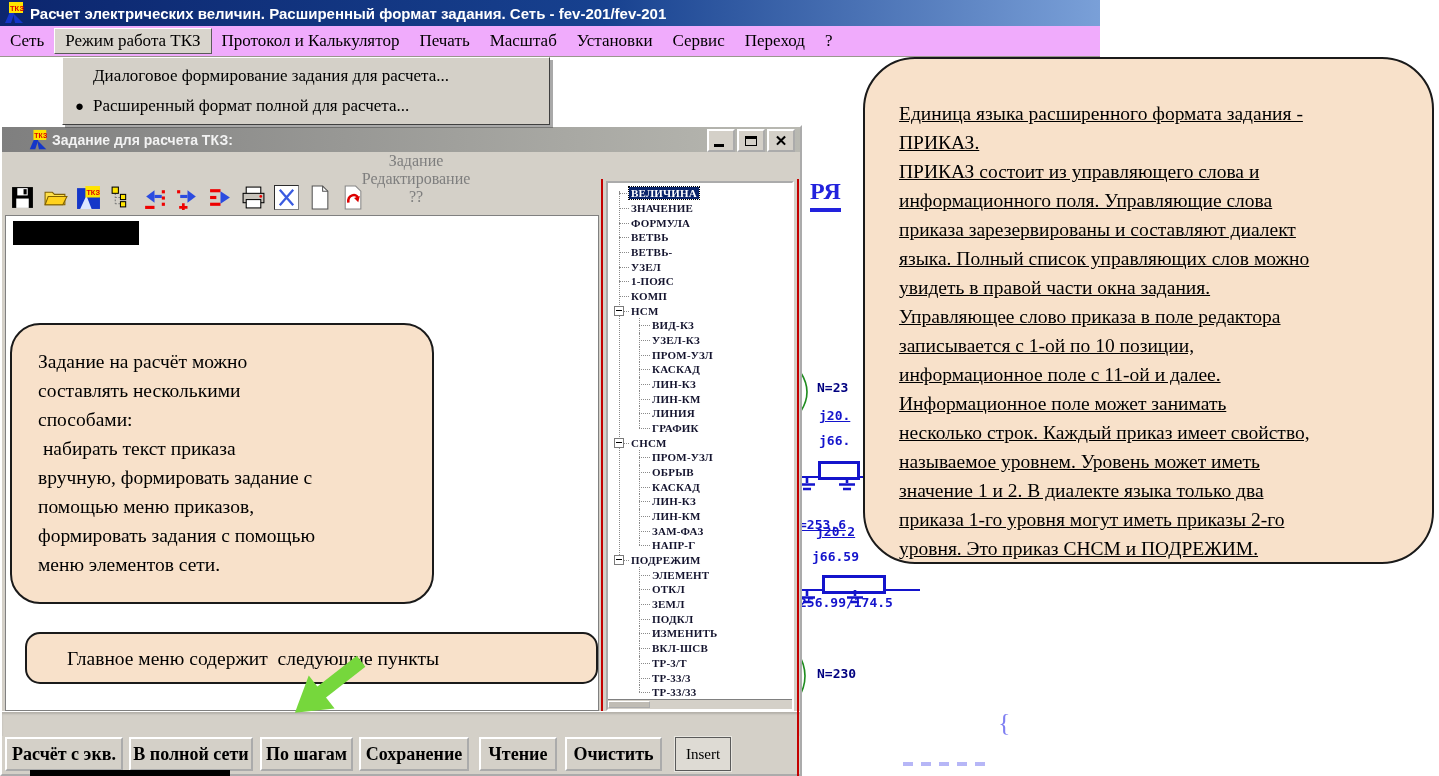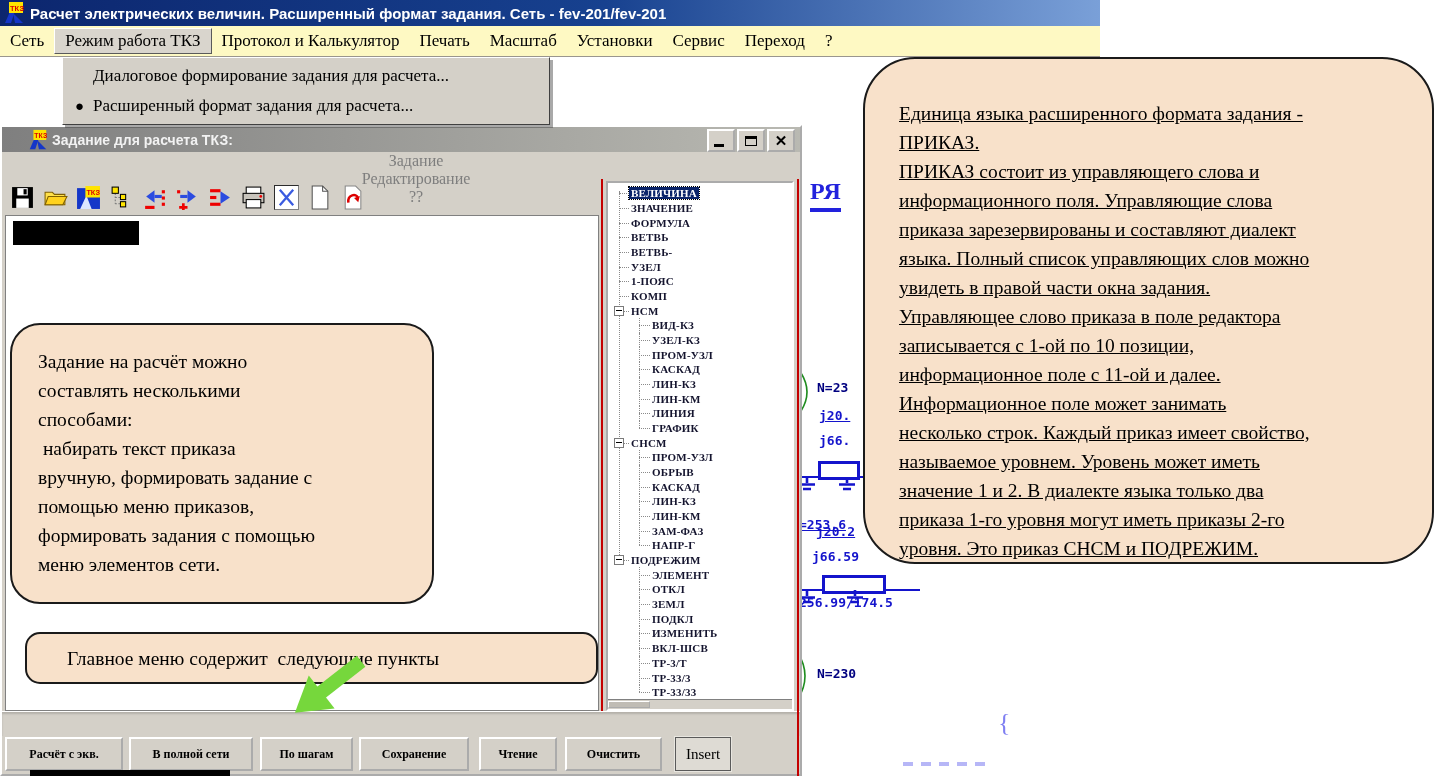--- a/index.html
+++ b/index.html
@@ -6,21 +6,21 @@
   #canvas{position:relative;width:1439px;height:776px;background:#fff;overflow:hidden;
           font-family:"Liberation Serif",serif;}
 
   
   #main-titlebar{position:absolute;left:0;top:0;width:1100px;height:26px;
     background:linear-gradient(to right,#0c266e 0%,#17418f 55%,#7aa0d8 100%);
     display:flex;align-items:center;color:#fff;}
   #main-titlebar .ttext{font-family:"Liberation Sans",sans-serif;font-weight:bold;font-size:15px;
     margin-left:4px;white-space:nowrap;}
   .appicon{width:24px;height:24px;margin-left:2px;flex:0 0 auto;}
-  #main-menubar{position:absolute;left:0;top:26px;width:1100px;height:30px;background:#fef9c3;
+  #main-menubar{position:absolute;left:0;top:26px;width:1100px;height:30px;background:#f0abfc;
     border-bottom:1px solid #9a968e;display:flex;align-items:center;font-size:17px;color:#000;}
   .mmitem{padding:2px 10px;white-space:nowrap;}
   .mmitem.active{border:1px solid;border-color:#fff #5a5a5a #5a5a5a #fff;background:#d9d5cd;}
 
   
   #dropdown{position:absolute;left:62px;top:57px;width:486px;background:#d4d0c8;
     border:1px solid #404040;border-top-color:#fff;border-left-color:#fff;
     box-shadow:3px 3px 0 rgba(64,64,64,.45);z-index:30;padding:3px 0;}
   .ddrow{height:30px;display:flex;align-items:center;font-size:17px;color:#000;position:relative;
     padding-left:30px;}
@@ -89,21 +89,21 @@
   .ebox::after{content:"";position:absolute;left:1px;right:1px;top:3px;height:1px;background:#000;}
   #tree-hscroll{position:absolute;left:0;right:0;bottom:0;height:9px;background:#d4d0c8;
     border-top:1px solid #808080;}
   #tree-hthumb{position:absolute;left:0;top:1px;width:42px;height:7px;background:#c0bcb4;border:1px outset #fff;box-sizing:border-box;}
 
   
   #task-statusbar{position:absolute;left:0;right:0;top:584px;height:24px;background:#d4d0c8;
     border-top:1px solid #fff;box-shadow:inset 0 2px 2px rgba(0,0,0,.15);}
   #task-buttons{position:absolute;left:3px;top:610px;height:38px;display:flex;align-items:flex-start;}
   .taskbtn{height:34px;background:#d4d0c8;border:2px outset #fff;box-sizing:border-box;
-    font-family:"Liberation Serif",serif;font-weight:bold;font-size:12px;color:#000;
+    font-family:"Liberation Serif",serif;font-weight:bold;font-size:18px;color:#000;
     display:flex;align-items:center;justify-content:center;white-space:nowrap;}
   .taskbtn.insert{border:1px solid #5a5a5a;outline:1px solid #e8e6e0;background:#dedbd4;
     font-weight:normal;font-size:15px;}
 
   
   .bubble{position:absolute;background:#f8e1ca;border:2px solid #1a1a1a;box-sizing:border-box;z-index:8;}
   .note{white-space:pre-wrap;font-size:19.5px;line-height:29px;color:#000;}
   #bubble-left{left:10px;top:323px;width:424px;height:281px;border-radius:30px;padding:22px 10px 10px 26px;}
   #bubble-right{left:863px;top:57px;width:571px;height:507px;border-radius:52px;padding:40px 20px 26px 34px;text-decoration:underline;}
   #bubble-menu{left:25px;top:632px;width:573px;height:52px;border-radius:15px;
@@ -179,21 +179,21 @@
       <span class="mmitem">Переход</span>
       <span class="mmitem">?</span>
     </div>
 
   <div id="dropdown">
       <div class="ddrow">
         <span>Диалоговое формирование задания для расчета...</span>
       </div>
       <div class="ddrow">
         <span class="bullet">●</span>
-        <span>Расширенный формат задания для расчета...</span>
+        <span>Расширенный формат полной для расчета...</span>
       </div>
     </div>
 
   <div id="task-window">
     <div id="task-titlebar">
       <span class="appicon"><svg viewBox="0 0 24 24">
             <path d="M3 22 L10 6 L13 10 L9 22 Z" fill="#1436c8"></path>
             <path d="M13 22 L11 12 L21 22 Z" fill="#1436c8"></path>
             <rect x="7" y="1" width="14" height="11" fill="#ffe400"></rect>
             <text x="8" y="10" font-size="7.5" font-weight="bold" fill="#d00" font-family="Liberation Sans,sans-serif">ТКЗ</text>

